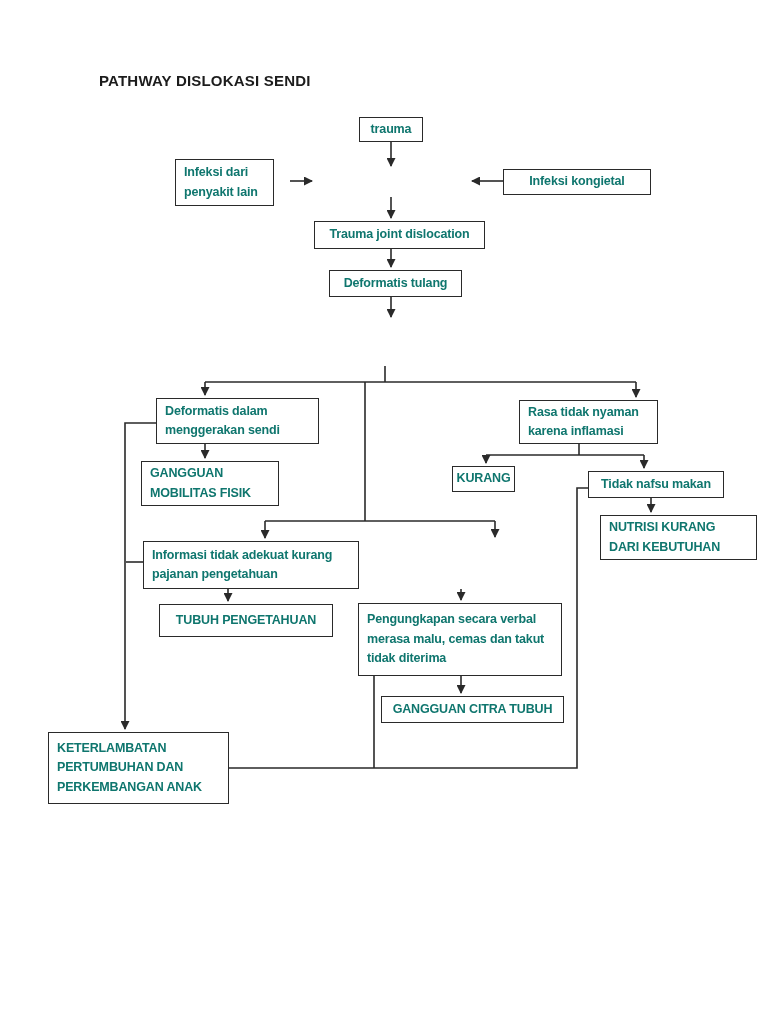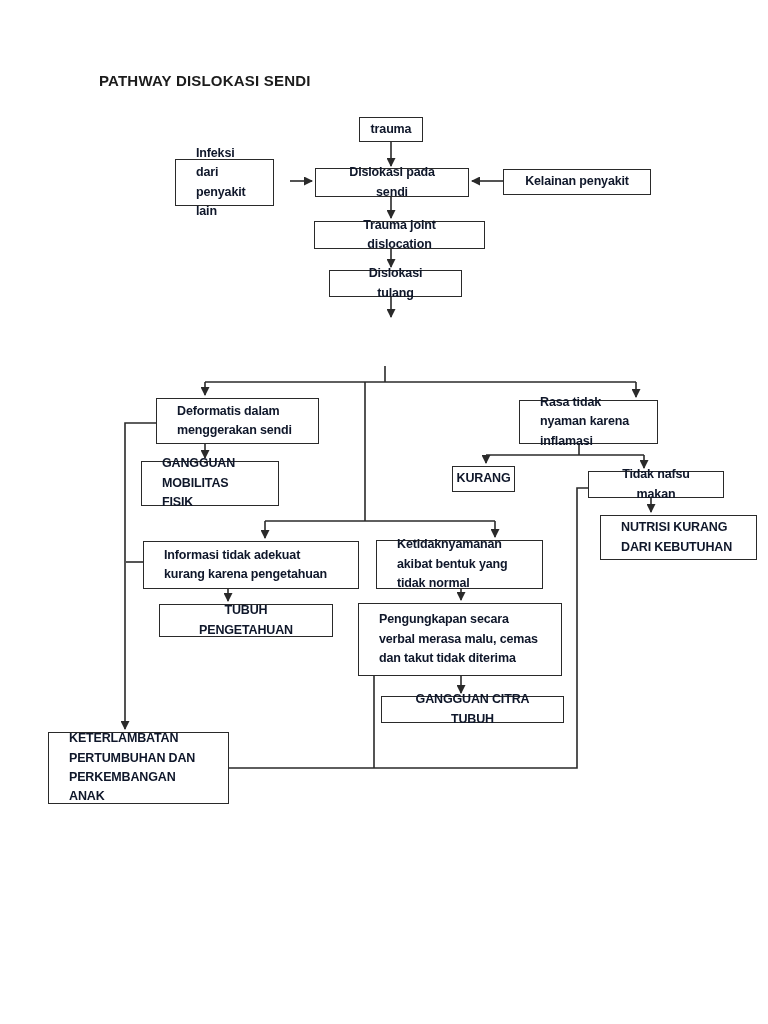--- a/index.html
+++ b/index.html
@@ -13,25 +13,25 @@
   }
   .title{
     position:absolute;left:93px;top:72px;
     font:700 15px/1.2 "Liberation Sans",sans-serif;
     color:#1c1c1c;letter-spacing:.2px;margin:0;
   }
   .connectors{position:absolute;left:0;top:0;}
   .node{
     position:absolute;box-sizing:border-box;
     border:1.6px solid #2a2a2a;background:#ffffff;
-    color:#0f172a;
+    color:#0f766e;
     font:700 12.5px/1.55 "Liberation Sans",sans-serif;
     letter-spacing:-0.15px;
     display:flex;align-items:center;
-    padding:2px 20px;
+    padding:2px 8px;
   }
   .node.center{justify-content:center;text-align:center;}
   #n-trauma{left:353px;top:117px;width:64px;height:25px}
   #n-infeksi{left:169px;top:159px;width:99px;height:47px}
   #n-dislokasi{left:309px;top:168px;width:154px;height:29px}
   #n-kelainan{left:497px;top:169px;width:148px;height:26px}
   #n-trauma_joint{left:308px;top:221px;width:171px;height:28px}
   #n-deformatis{left:323px;top:270px;width:133px;height:27px}
   #n-gangguan_bentuk{left:308px;top:320px;width:156px;height:46px}
   #n-kesulitan{left:150px;top:398px;width:163px;height:46px}
@@ -104,46 +104,44 @@
 
     <path d="M582,488 H571 V768 H223"></path>
 
     <path d="M368,676 V768"></path>
   </svg>
 
   <div class="node center" id="n-trauma">trauma</div>
 
   <div class="node" id="n-infeksi">Infeksi dari penyakit lain</div>
 
-  <div class="node center" id="n-dislokasi">Dislokasi pada sendi</div>
 
-  <div class="node center" id="n-kelainan">Kelainan penyakit</div>
+  <div class="node center" id="n-kelainan">Infeksi kongietal</div>
 
   <div class="node center" id="n-trauma_joint">Trauma joint dislocation</div>
 
-  <div class="node center" id="n-deformatis">Dislokasi tulang</div>
+  <div class="node center" id="n-deformatis">Deformatis tulang</div>
 
 
   <div class="node" id="n-kesulitan">Deformatis dalam menggerakan sendi</div>
 
   <div class="node" id="n-mobilitas">GANGGUAN MOBILITAS FISIK</div>
 
   <div class="node" id="n-rasa">Rasa tidak nyaman karena inflamasi</div>
 
   <div class="node center" id="n-nyeri">KURANG</div>
 
   <div class="node center" id="n-tidak_nafsu">Tidak nafsu makan</div>
 
   <div class="node" id="n-nutrisi">NUTRISI KURANG DARI KEBUTUHAN</div>
 
-  <div class="node" id="n-informasi">Informasi tidak adekuat kurang karena pengetahuan</div>
+  <div class="node" id="n-informasi">Informasi tidak adekuat kurang pajanan pengetahuan</div>
 
   <div class="node center" id="n-kurang_pengetahuan">TUBUH PENGETAHUAN</div>
 
-  <div class="node" id="n-ketidaknyamanan">Ketidaknyamanan akibat bentuk yang tidak normal</div>
 
   <div class="node center" id="n-citra">GANGGUAN CITRA TUBUH</div>
 
   <div class="node" id="n-pengungkapan">Pengungkapan secara verbal merasa malu, cemas dan takut tidak diterima</div>
 
   <div class="node" id="n-keterlambatan">KETERLAMBATAN PERTUMBUHAN DAN PERKEMBANGAN ANAK</div>
 
 </div>
 
 </body></html>

